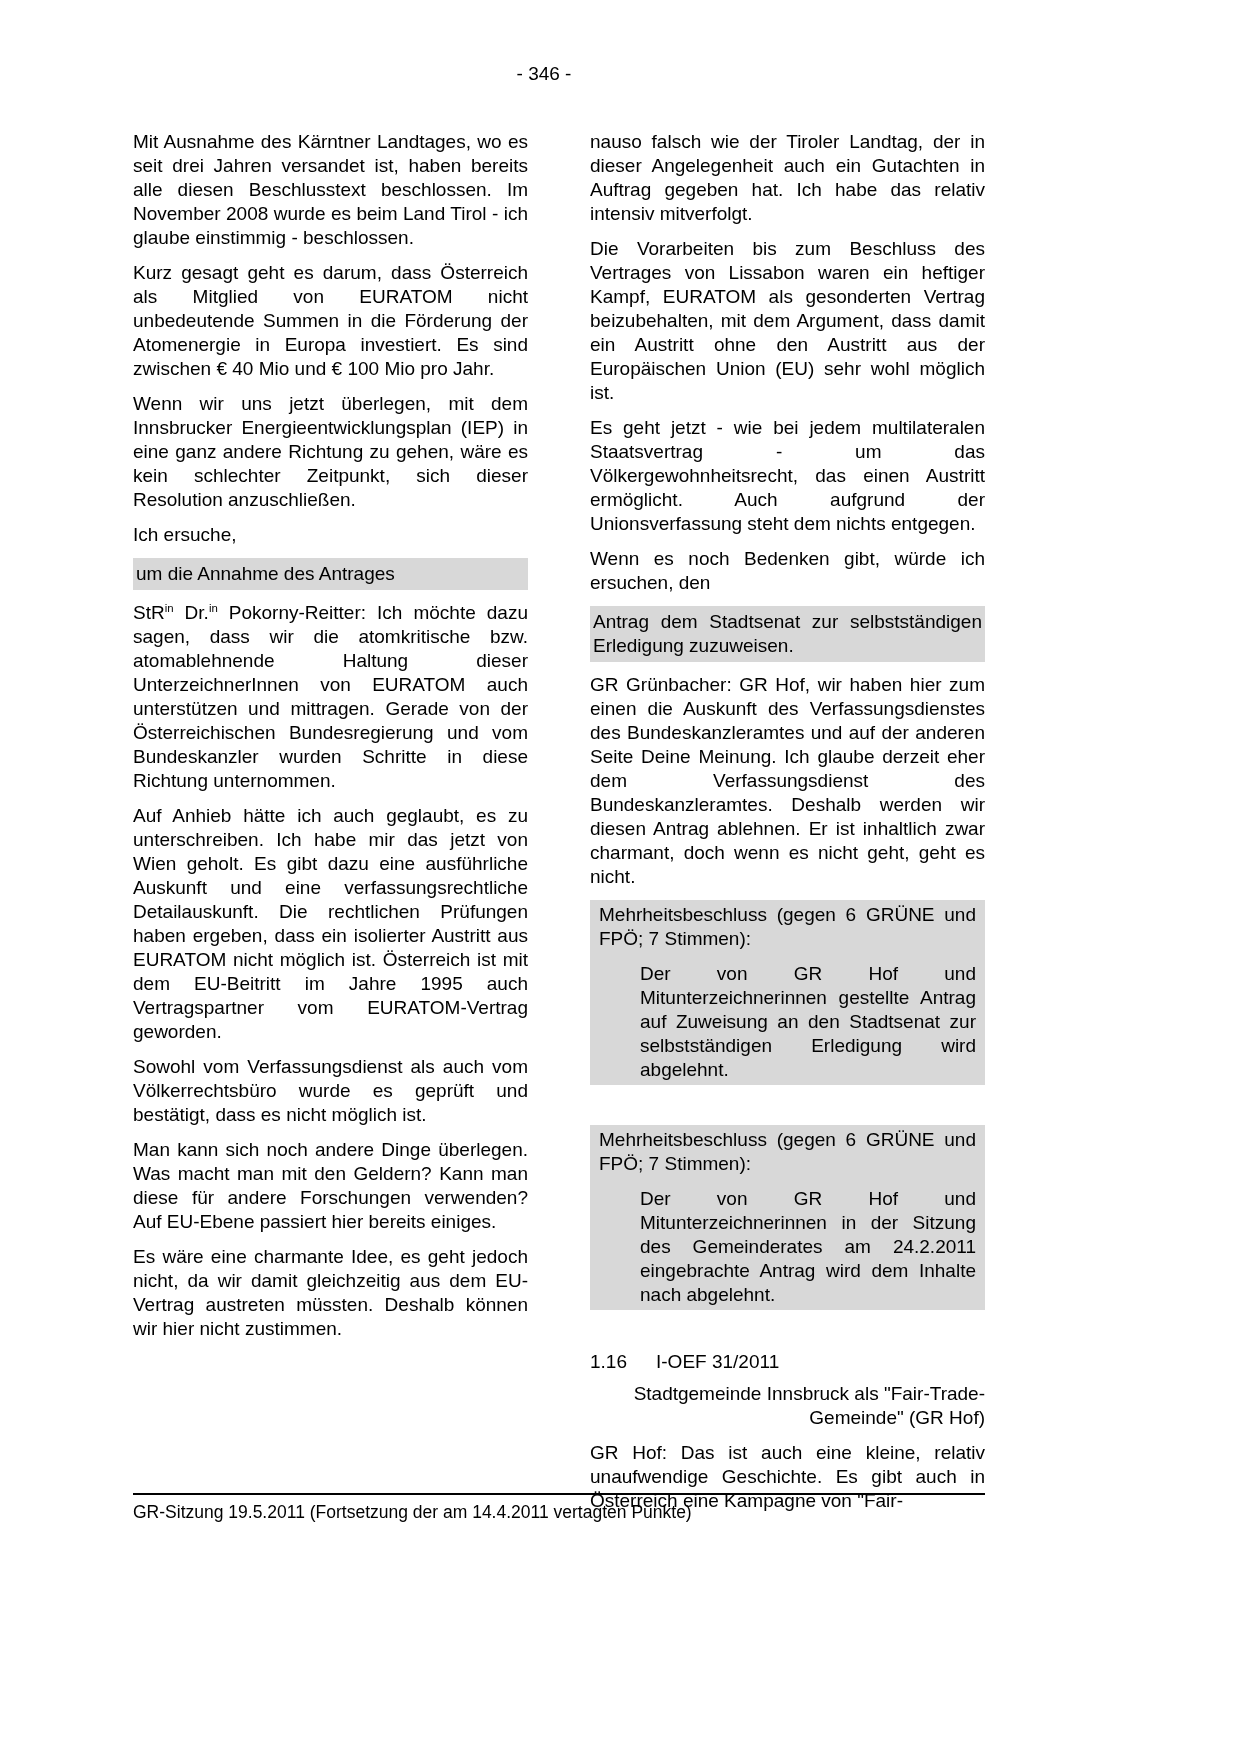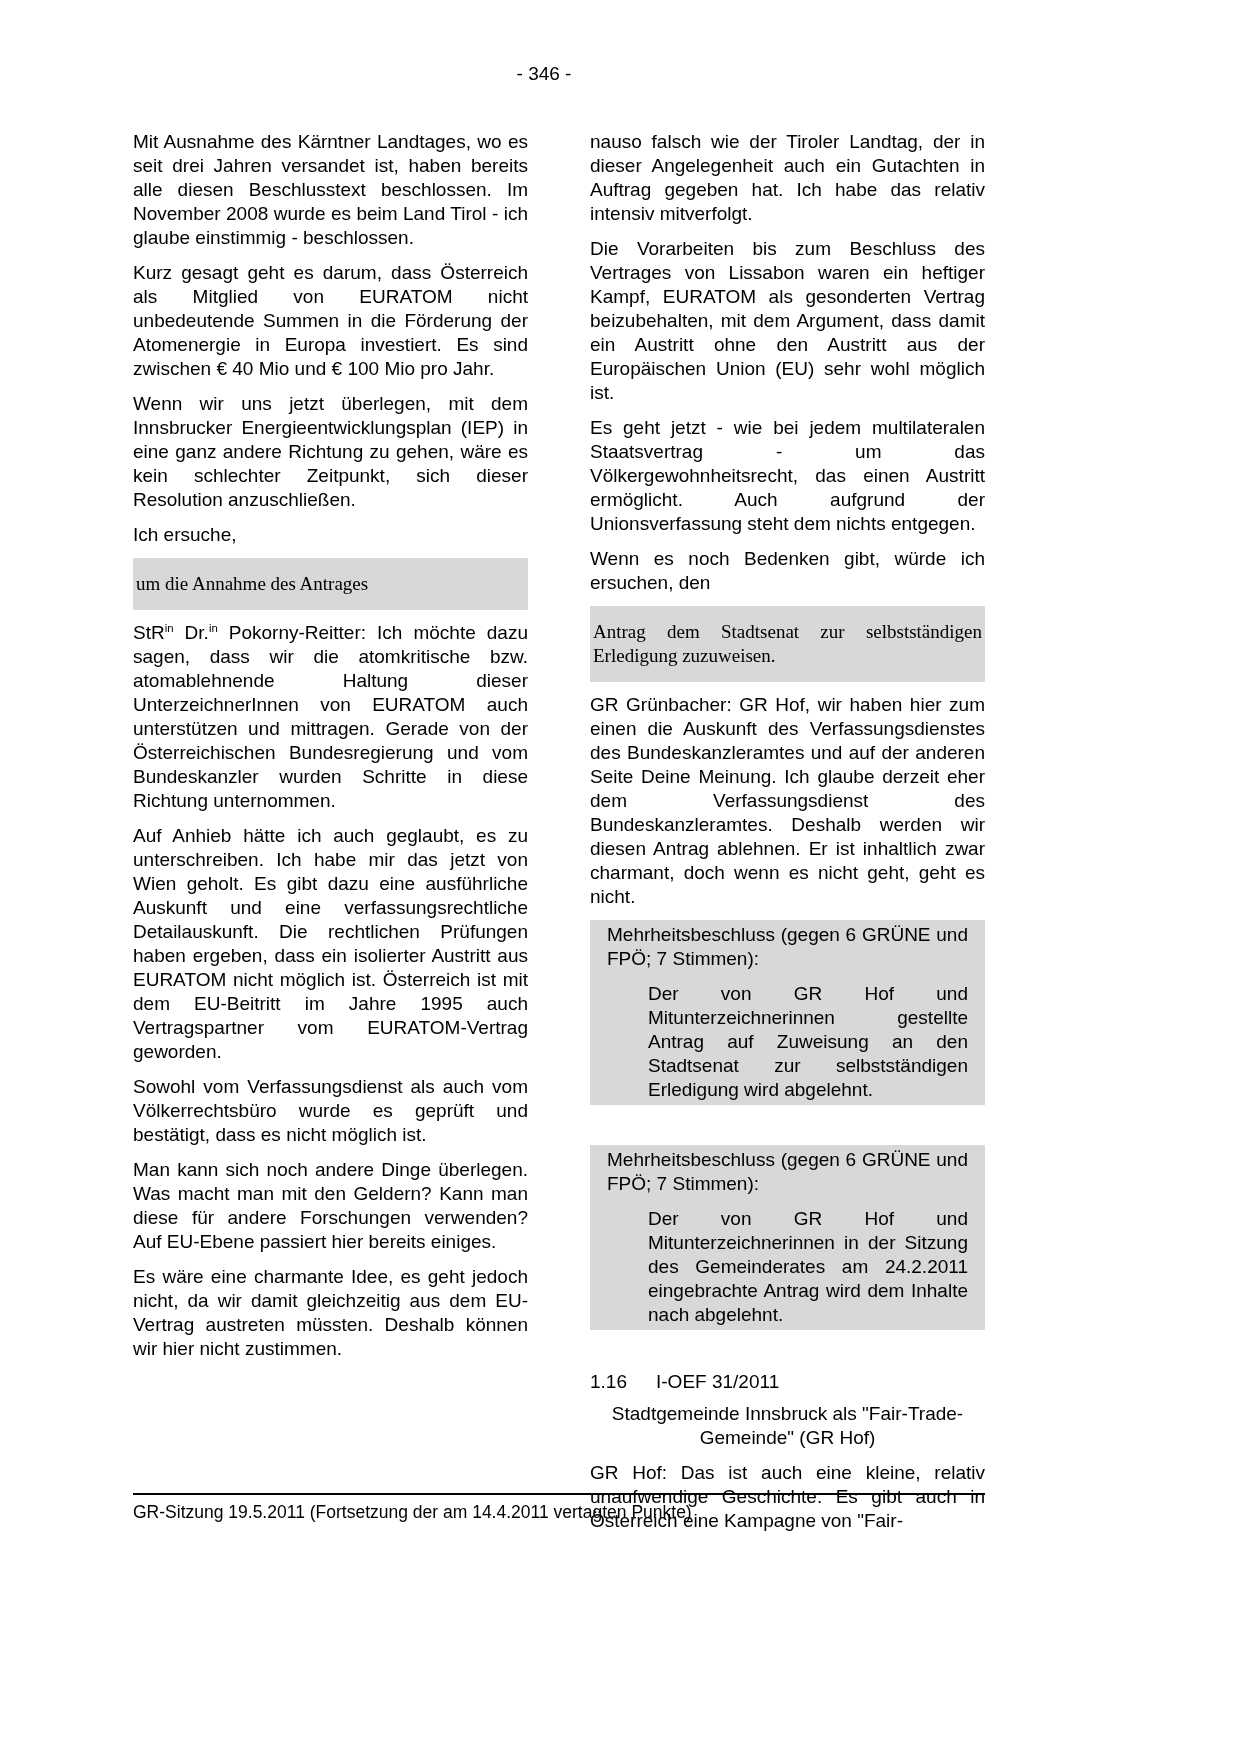--- a/index.html
+++ b/index.html
@@ -39,39 +39,38 @@
   .col {
     width: 395px;
     flex: 0 0 395px;
     font-size: 19px;
     line-height: 24px;
     text-align: justify;
   }
   .col p { margin: 0 0 11px 0; }
   p.highlight {
     background: var(--hl, #d8d8d8);
-    padding: 14px 3px;
-    font-family: Liberation Serif, serif;
+    padding: 4px 3px;
   }
   .highlight-block {
     background: var(--hl, #d8d8d8);
-    padding: 3px 17px;
+    padding: 3px 9px;
     margin: 0 0 11px 0;
   }
   .highlight-block p:last-child { margin-bottom: 0; margin-left: 41px; }
   .gap-lg { margin-top: 40px !important; }
   .heading {
     display: flex;
     margin: 0 0 8px 0;
     text-align: left;
   }
   .heading .num { flex: 0 0 66px; width: 66px; }
   .subheading {
     margin-left: 66px;
-    text-align: center;
+    text-align: right;
   }
   sup {
     font-size: 0.6em;
     line-height: 0;
     vertical-align: super;
   }
   .footer {
     position: absolute;
     top: 1493px;
     left: 133px;

